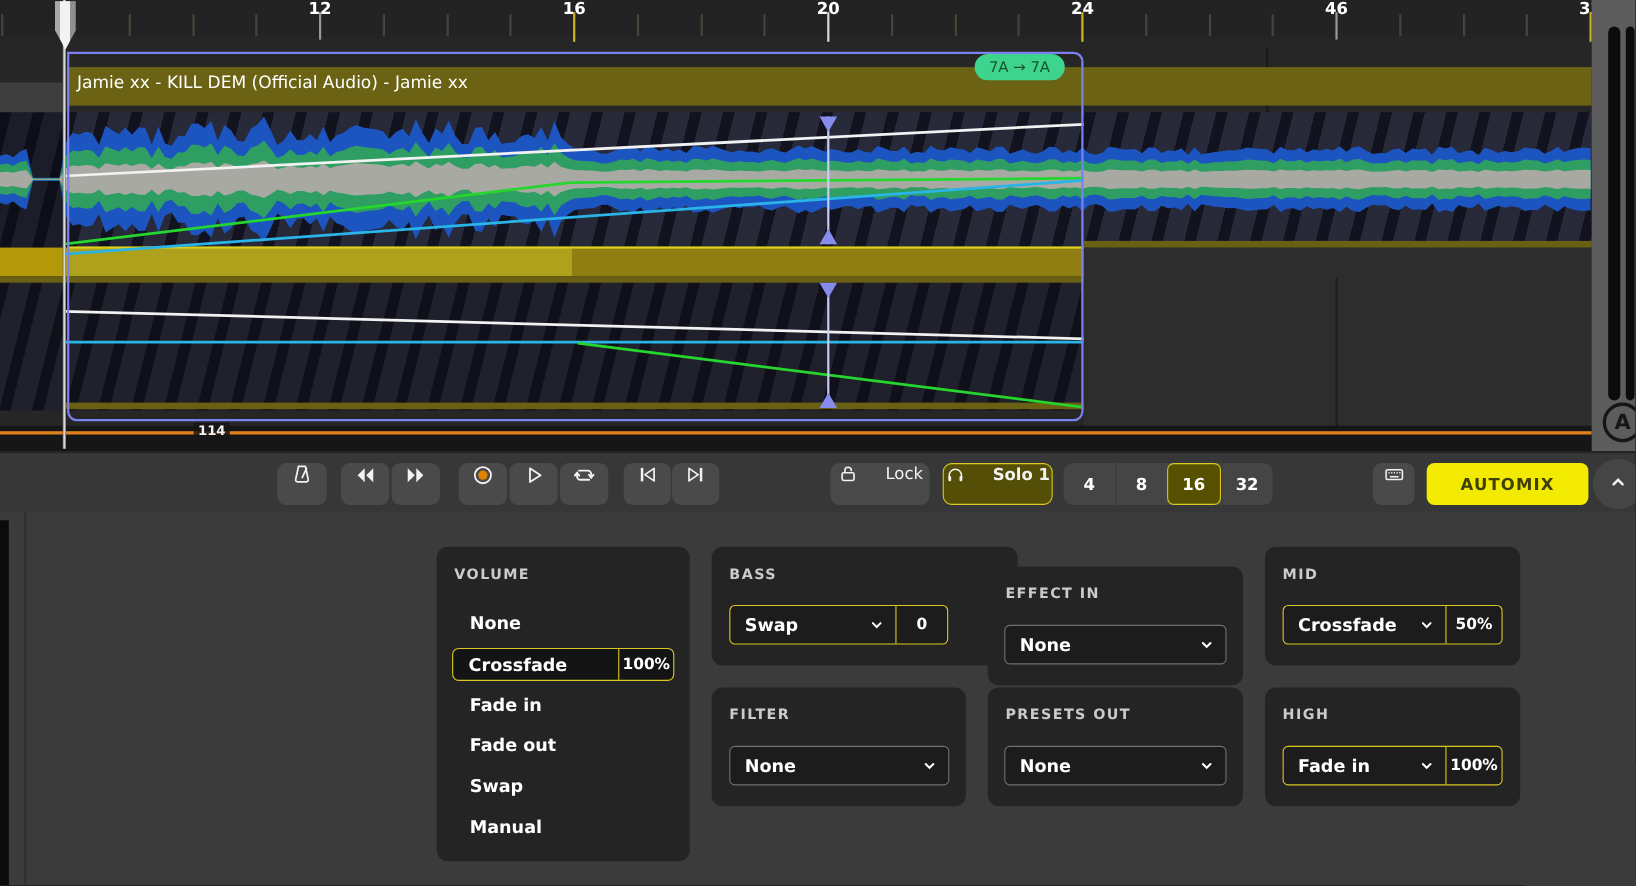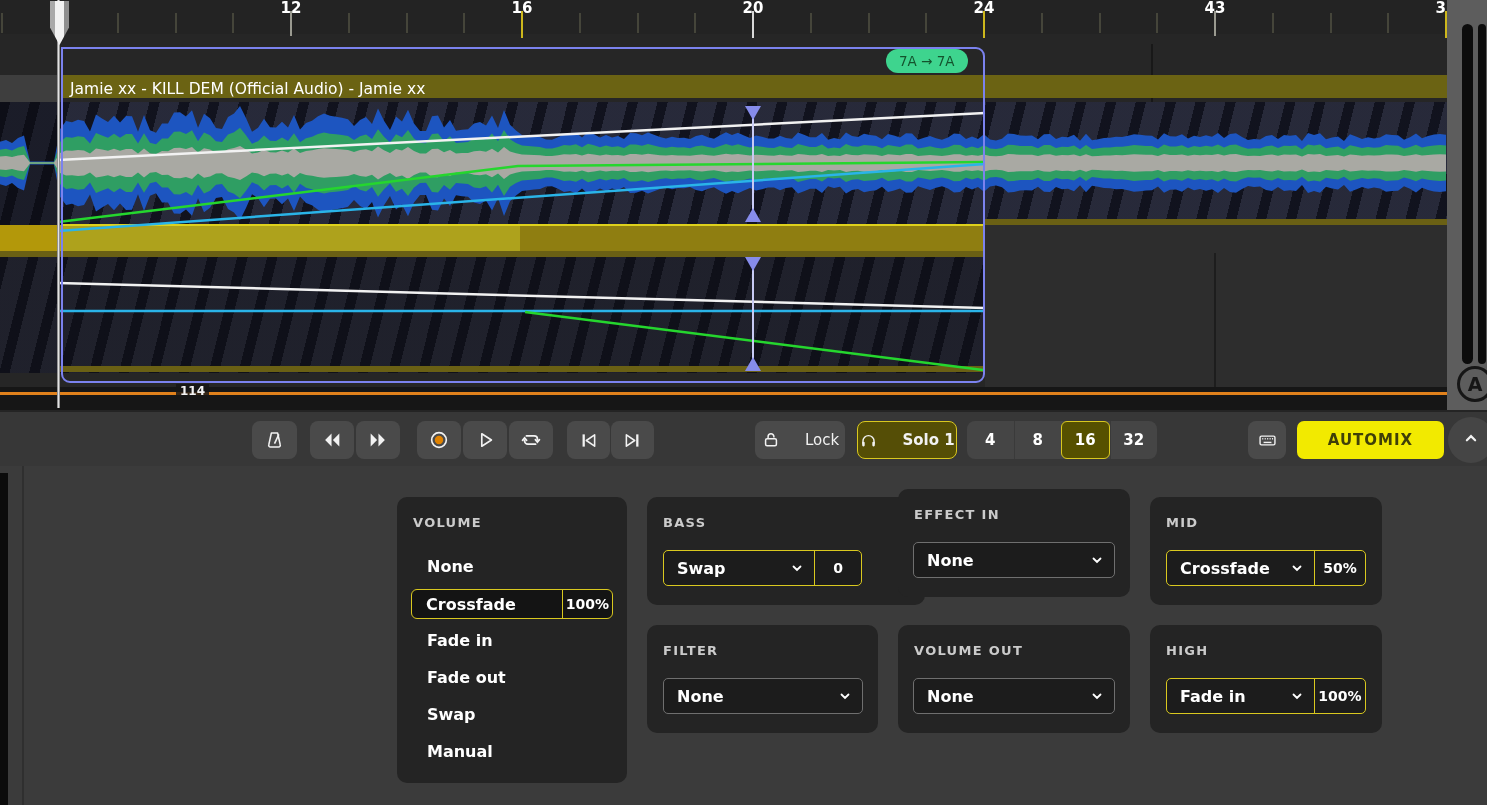--- a/index.html
+++ b/index.html
@@ -29,21 +29,21 @@
   .gridline{position:absolute;width:2px;background:rgba(0,0,0,.35);z-index:4;}
   .dim-left{position:absolute;left:0;top:102px;width:58px;height:123px;background:rgba(8,8,14,.38);z-index:4;}
 
   .wave-svg{position:absolute;left:0;top:0;z-index:4;}
 
   .clip-header{position:absolute;left:61px;top:47px;width:924px;height:28px;background:#7b82ee;
                border-radius:0 9px 0 0;z-index:6;color:#fff;font-size:15.5px;line-height:29px;
                padding-left:9px;box-sizing:border-box;white-space:nowrap;overflow:hidden;}
   .key-badge{position:absolute;left:886px;top:49px;height:24px;line-height:24px;padding:0 13px;
              background:#3ed48e;color:#14532d;font-size:13.5px;font-weight:normal;border-radius:13px;z-index:8;}
-  .title-bar{position:absolute;left:61px;top:75px;width:1386px;height:23px;background:#6b6313;z-index:5;
+  .title-bar{position:absolute;left:61px;top:61px;width:1386px;height:35px;background:#6b6313;z-index:5;
              color:#fff;font-size:15.5px;line-height:28px;padding-left:9px;box-sizing:border-box;white-space:nowrap;overflow:hidden;}
   .title-left-block{position:absolute;left:0;top:75px;width:57px;height:27px;background:#3e3e3e;z-index:5;}
   .selection-box{position:absolute;left:61px;top:47px;width:924px;height:336px;box-sizing:border-box;
                  border:2px solid #7b82ee;border-radius:0 9px 9px 9px;z-index:7;}
 
   .playhead-line{position:absolute;left:57px;top:0;width:3px;height:408px;z-index:9;
                  background:linear-gradient(90deg,#5c5c5c,#efefef 45%,#6a6a6a);}
   .playhead-handle{position:absolute;left:50px;top:1px;width:19px;height:44px;z-index:9;
                    background:linear-gradient(90deg,#a9a9a9 0 24%,#f2f2f2 24% 74%,#8f8f8f 74%);
                    clip-path:polygon(0 0,100% 0,100% 60%,50% 100%,0 60%);}
@@ -55,21 +55,21 @@
 
   .scroll-strip{position:absolute;left:1447px;top:0;width:40px;height:410px;background:#5d5d5d;z-index:10;overflow:hidden;}
   .scroll-bar1{position:absolute;left:15px;top:24px;width:11px;height:340px;background:#0c0c0c;border-radius:6px;}
   .scroll-bar2{position:absolute;left:31px;top:24px;width:8px;height:340px;background:#0c0c0c;border-radius:5px;}
   .a-logo{position:absolute;left:10px;top:366px;width:30px;height:30px;border:3px solid #161616;border-radius:50%;
           color:#161616;font-weight:bold;font-size:19px;display:flex;align-items:center;justify-content:center;}
 
   
   .toolbar{position:absolute;left:0;top:410px;width:1487px;height:56px;background:#373737;border-top:2px solid #242424;box-sizing:border-box;}
   .tbtn{position:absolute;top:9px;height:38px;background:#4a4a4a;border-radius:8px;display:flex;
-        align-items:center;justify-content:center;color:#f2f2f2;font-size:15px;gap:24px;box-sizing:border-box;}
+        align-items:flex-start;justify-content:center;color:#f2f2f2;font-size:15px;gap:24px;box-sizing:border-box;}
   .tbtn svg{display:block;}
   .solo{background:#554e06;border:1.5px solid #d9c81f;font-weight:bold;}
   .seg-group{position:absolute;left:967px;top:9px;width:190px;height:38px;background:#454545;border-radius:8px;display:flex;overflow:hidden;}
   .seg{flex:1;display:flex;align-items:center;justify-content:center;color:#fff;font-weight:bold;font-size:15px;
        border-left:1px solid #3a3a3a;box-sizing:border-box;}
   .seg:first-child{border-left:none;}
   .seg.sel{background:#565000;border:1.5px solid #d9c81f;border-radius:6px;}
   .automix{position:absolute;left:1297px;top:9px;width:147px;height:38px;background:#f2ea00;border-radius:7px;
            color:#3f3f08;font-weight:bold;font-size:15px;letter-spacing:1px;display:flex;align-items:center;justify-content:center;}
   .collapse{position:absolute;left:1448px;top:5px;width:46px;height:46px;border-radius:50%;background:#454545;
@@ -137,21 +137,21 @@
         <polygon points="753,271 745,257 761,257" fill="#868ceb"></polygon>
         <polygon points="753,357 745,371 761,371" fill="#868ceb"></polygon>
       </svg>
 
     <div class="ruler">
       <span class="ruler-label" style="left:60px">8</span>
       <span class="ruler-label" style="left:291px">12</span>
       <span class="ruler-label" style="left:522px">16</span>
       <span class="ruler-label" style="left:753px">20</span>
       <span class="ruler-label" style="left:984px">24</span>
-      <span class="ruler-label" style="left:1215px">43</span>
+      <span class="ruler-label" style="left:1215px">46</span>
       <span class="ruler-label" style="left:1446px">32</span>
       <div>
           <div class="tick minor" style="left: 1.25px;"></div>
           <div class="tick minor" style="left: 116.75px;"></div>
           <div class="tick minor" style="left: 174.5px;"></div>
           <div class="tick minor" style="left: 232.25px;"></div>
           <div class="tick major-gray" style="left: 290px;"></div>
           <div class="tick minor" style="left: 347.75px;"></div>
           <div class="tick minor" style="left: 405.5px;"></div>
           <div class="tick minor" style="left: 463.25px;"></div>
@@ -336,21 +336,21 @@
         <span class="sel-lbl">Swap</span>
         <span class="chev">
             <svg width="14" height="14" viewBox="0 0 14 14" fill="none" stroke="#fff" stroke-width="1.8" stroke-linecap="round">
               <path d="M3.5 5.5 7 9l3.5-3.5"></path>
             </svg>
           </span>
         <span class="amount" style="width:46px;">0</span>
       </div>
     </div>
 
-    <div class="card" style="left:898px;top:23px;width:232px;height:108px;">
+    <div class="card" style="left:898px;top:49px;width:232px;height:108px;">
       <div class="card-title">EFFECT IN</div>
       <div class="ctrl inactive" style="left:15px;width:202px;">
         <span class="sel-lbl">None</span>
         <span class="chev">
             <svg width="14" height="14" viewBox="0 0 14 14" fill="none" stroke="#fff" stroke-width="1.8" stroke-linecap="round">
               <path d="M3.5 5.5 7 9l3.5-3.5"></path>
             </svg>
           </span>
       </div>
     </div>
@@ -374,21 +374,21 @@
         <span class="sel-lbl">None</span>
         <span class="chev">
             <svg width="14" height="14" viewBox="0 0 14 14" fill="none" stroke="#fff" stroke-width="1.8" stroke-linecap="round">
               <path d="M3.5 5.5 7 9l3.5-3.5"></path>
             </svg>
           </span>
       </div>
     </div>
 
     <div class="card" style="left:898px;top:159px;width:232px;height:108px;">
-      <div class="card-title">VOLUME OUT</div>
+      <div class="card-title">PRESETS OUT</div>
       <div class="ctrl inactive" style="left:15px;width:202px;">
         <span class="sel-lbl">None</span>
         <span class="chev">
             <svg width="14" height="14" viewBox="0 0 14 14" fill="none" stroke="#fff" stroke-width="1.8" stroke-linecap="round">
               <path d="M3.5 5.5 7 9l3.5-3.5"></path>
             </svg>
           </span>
       </div>
     </div>
 

